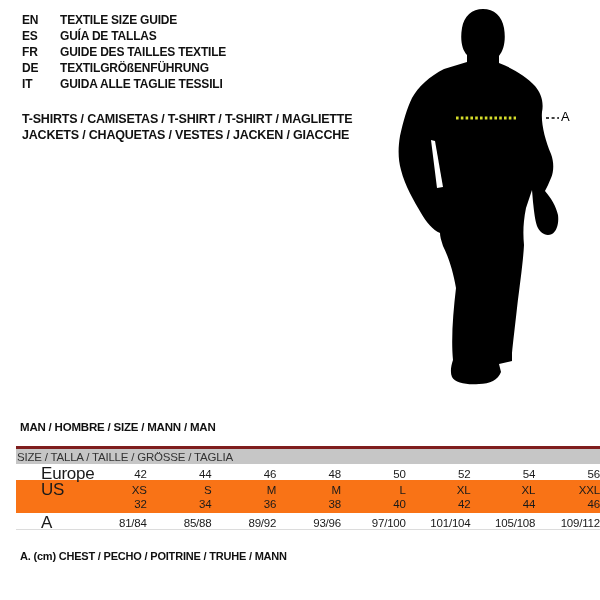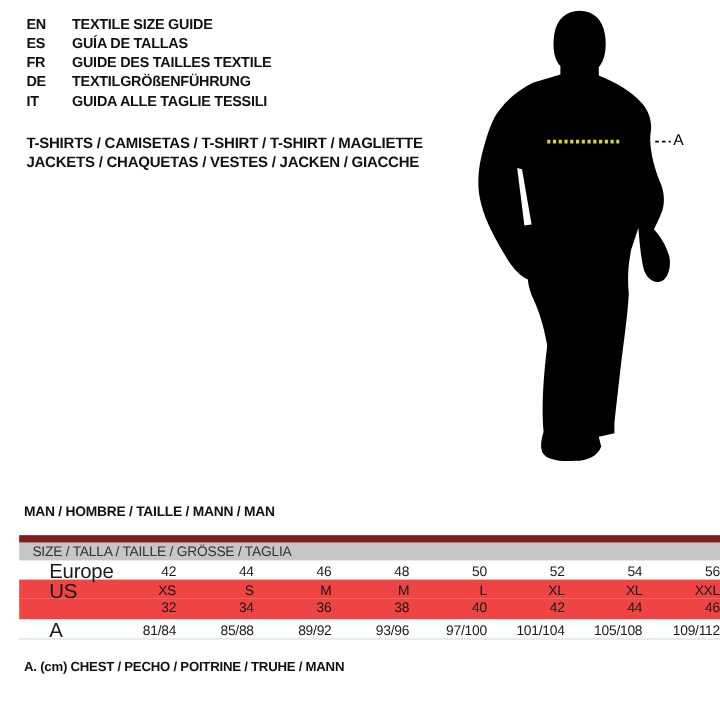--- a/index.html
+++ b/index.html
@@ -16,26 +16,26 @@
   .categories{position:absolute;left:22px;top:112px;}
   .cat-line{font-size:12.5px;font-weight:bold;letter-spacing:-0.2px;line-height:15.5px;white-space:nowrap;}
   
   .figure-wrap{position:absolute;left:395px;top:8px;width:175px;height:385px;}
   .measure-label{position:absolute;left:561px;top:110px;font-size:13px;line-height:13px;color:#000;}
   
   .section-label{position:absolute;left:20px;top:421px;font-size:11.5px;font-weight:bold;letter-spacing:-0.2px;white-space:nowrap;}
   
   .size-table{position:absolute;left:16px;top:446px;width:584px;border-bottom:1px solid #dcdcdc;}
   .tbl-header{
-    background:#c6c6c6;border-top:6px solid #7f1d1d;height:15px;
-    font-size:11.5px;color:#333;display:flex;align-items:center;padding-left:11px;
+    background:#c6c6c6;border-top:3px solid #7f1d1d;height:15px;
+    font-size:11.5px;color:#333;display:flex;align-items:center;padding-left:1px;
     letter-spacing:-0.2px;
   }
   .tbl-row{display:grid;grid-template-columns:66px repeat(8,1fr);height:16.2px;align-items:center;}
-  .tbl-row.shade{background:#ef4444;}
+  .tbl-row.shade{background:#f97316;}
   .row-label{font-size:17px;padding-left:5px;color:#1a1a1a;letter-spacing:-0.2px;margin-left:20px;}
   .cell{font-size:11.5px;text-align:right;color:#1a1a1a;letter-spacing:-0.2px;}
   
   .footnote{position:absolute;left:20px;top:550px;font-size:11px;font-weight:bold;letter-spacing:-0.2px;white-space:nowrap;}
 </style>
 </head>
 <body>
 
 <div class="lang-list">
   <div class="lang-row">
@@ -103,21 +103,21 @@
          L 72,47
          C 67,42 65,32 67,20
          C 69,8 77,1 88,1 Z" fill="#000000"></path>
     <path fill="#ffffff" d="M 36,132 L 40,133 L 48,179 L 42,180 Z"></path>
     <line x1="61" y1="110" x2="121" y2="110" stroke-width="3.2" stroke-dasharray="2.6 2.2" stroke="#d6de2b"></line>
     <line x1="151" y1="110" x2="164" y2="110" stroke-width="1.6" stroke-dasharray="3 2.6" stroke="#000000"></line>
   </svg>
 </div>
 <span class="measure-label">A</span>
 
-<div class="section-label">MAN / HOMBRE / TAILLE / MANN / MAN</div>
+<div class="section-label">MAN / HOMBRE / SIZE / MANN / MAN</div>
 
 <div class="size-table">
   <div class="tbl-header">SIZE / TALLA / TAILLE / GRÖSSE / TAGLIA</div>
 
   <div class="tbl-row">
     <span class="row-label">Europe</span>
     <span class="cell">42</span>
     <span class="cell">44</span>
     <span class="cell">46</span>
     <span class="cell">48</span>

